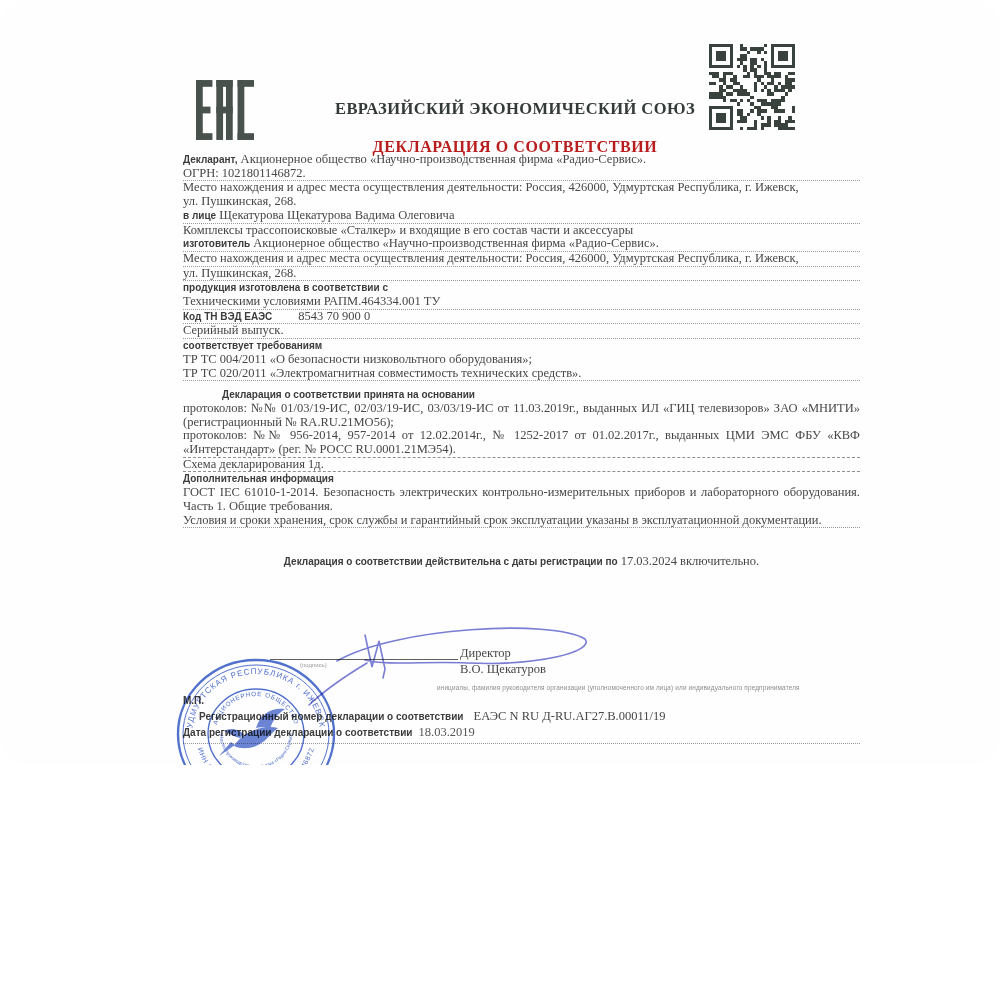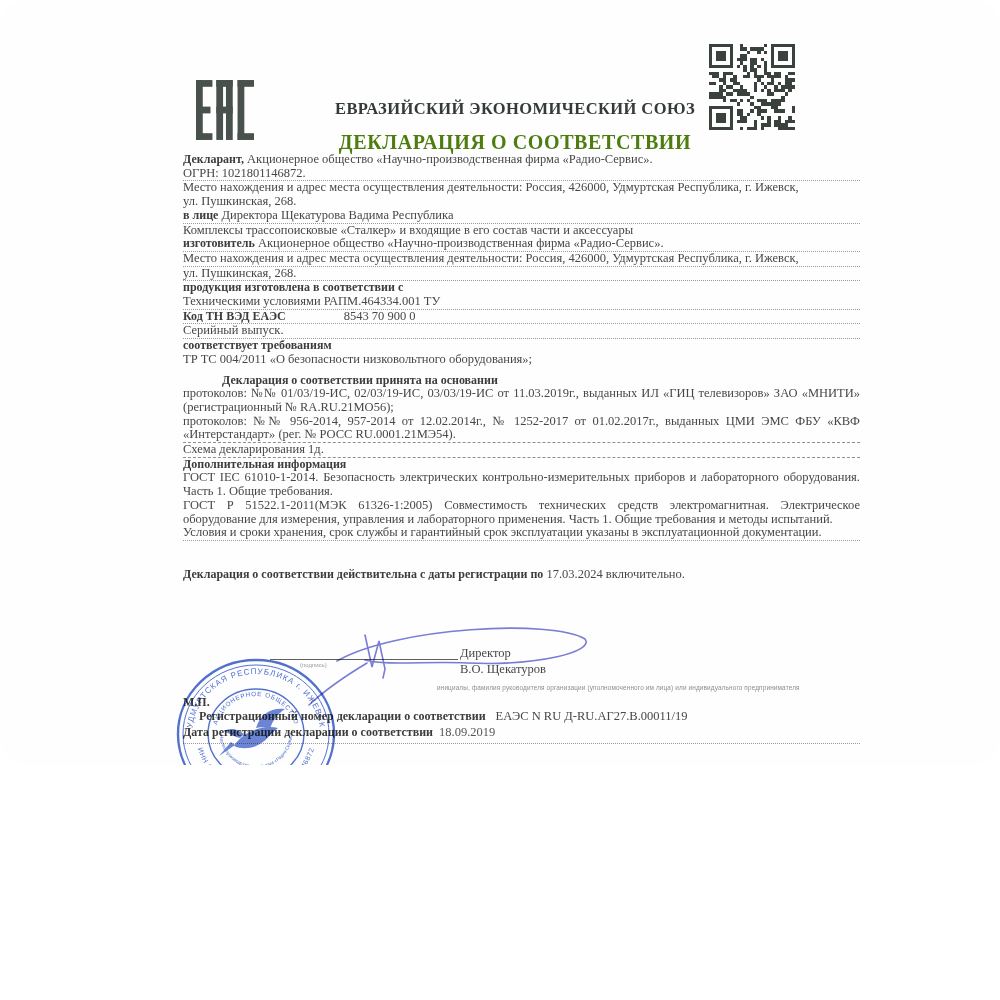--- a/index.html
+++ b/index.html
@@ -2,32 +2,32 @@
 <html><head>
 <meta charset="utf-8">
 <style>
   html,body{margin:0;padding:0;background:#ffffff;}
   .page{position:relative;width:1000px;height:765px;background:#fefefe;overflow:hidden;
         font-family:"Liberation Serif","DejaVu Serif",serif;color:#414141;border-radius:28px;}
   
   .eac{position:absolute;left:196px;top:79px;}
   .titleblock{position:absolute;left:290px;top:99px;width:450px;text-align:center;}
   .title1{font-family:"Liberation Serif",serif;font-weight:bold;font-size:16.5px;color:#343a38;letter-spacing:.4px;}
-  .title2{font-family:"Liberation Serif",serif;font-weight:bold;font-size:20px;color:#4d7c0f;letter-spacing:.6px;margin-top:12px;}
+  .title2{font-family:"Liberation Serif",serif;font-weight:bold;font-size:16px;color:#b91c1c;letter-spacing:.6px;margin-top:19px;}
   .qr{position:absolute;left:709px;top:44px;}
   
   .content{position:absolute;left:183px;top:153px;width:677px;font-size:12.5px;line-height:13.7px;color:#474747;}
   .ln{min-height:13.7px;}
-  .lbl{font-family:Liberation Serif, serif;font-weight:bold;font-size:12px;color:#3c3c3c;}
+  .lbl{font-family:Liberation Sans, sans-serif;font-weight:bold;font-size:10px;color:#3c3c3c;}
   .dot{border-bottom:1px dotted #9a9a9a;}
   .dash{border-bottom:1px dashed #8f8f8f;}
   .just{text-align:justify;}
   .gap{margin-top:7px;margin-left:39px;}
-  .tnved-val{display:inline-block;margin-left:58px;}
-  .valid{margin-top:27px;}
+  .tnved-val{display:inline-block;margin-left:26px;}
+  .valid{margin-top:27px;text-align:center;}
   
   .footer{position:absolute;left:183px;top:645px;width:677px;font-size:12.5px;color:#474747;}
   .sig-line{position:absolute;left:87px;top:14px;width:188px;border-top:1.2px solid #5f5f5f;}
   .sig-caption-small{position:absolute;left:117px;top:17px;font-family:"Liberation Sans",sans-serif;
         font-size:6px;color:#9a9a9a;}
   .director{position:absolute;left:277px;top:1px;}
   .director-name{position:absolute;left:277px;top:17px;}
   .name-caption{position:absolute;left:254px;top:39px;width:430px;font-family:"Liberation Sans",sans-serif;
         font-size:6.4px;color:#8e8e8e;letter-spacing:.15px;}
   .mp{position:absolute;left:0;top:50px;}
@@ -277,51 +277,51 @@
         <rect x="1" y="19" width="5" height="5" fill="#fff"></rect>
         <rect x="2" y="20" width="3" height="3" fill="#3a423e"></rect>
       </svg>
   </div>
 
   <div class="content">
     <div class="ln"><span class="lbl">Декларант,</span><span> Акционерное общество «Научно-производственная фирма «Радио-Сервис».</span></div>
     <div class="ln dot">ОГРН: 1021801146872.</div>
     <div class="ln">Место нахождения и адрес места осуществления деятельности: Россия, 426000, Удмуртская Республика, г. Ижевск,</div>
     <div class="ln">ул. Пушкинская, 268.</div>
-    <div class="ln dot"><span class="lbl">в лице</span><span> Директора Щекатурова Вадима Республика</span></div>
+    <div class="ln dot"><span class="lbl">в лице</span><span> Щекатурова Щекатурова Вадима Олеговича</span></div>
     <div class="ln">Комплексы трассопоисковые «Сталкер» и входящие в его состав части и аксессуары</div>
     <div class="ln dot"><span class="lbl">изготовитель</span><span> Акционерное общество «Научно-производственная фирма «Радио-Сервис».</span></div>
     <div class="ln dot">Место нахождения и адрес места осуществления деятельности: Россия, 426000, Удмуртская Республика, г. Ижевск,</div>
     <div class="ln dot">ул. Пушкинская, 268.</div>
     <div class="ln lbl">продукция изготовлена в соответствии с</div>
     <div class="ln dot">Техническими условиями РАПМ.464334.001 ТУ</div>
     <div class="ln dot"><span class="lbl">Код ТН ВЭД ЕАЭС</span><span class="tnved-val">8543 70 900 0</span></div>
     <div class="ln dot">Серийный выпуск.</div>
     <div class="ln lbl">соответствует требованиям</div>
     <div class="ln">ТР ТС 004/2011 «О безопасности низковольтного оборудования»;</div>
+    <div class="ln dot">ТР ТС 020/2011 «Электромагнитная совместимость технических средств».</div>
     <div class="ln lbl gap">Декларация о соответствии принята на основании</div>
     <div class="ln just">протоколов: №№ 01/03/19-ИС, 02/03/19-ИС, 03/03/19-ИС от 11.03.2019г., выданных ИЛ «ГИЦ телевизоров» ЗАО «МНИТИ» (регистрационный № RA.RU.21МО56);</div>
     <div class="ln dash just">протоколов: №№ 956-2014, 957-2014 от 12.02.2014г., № 1252-2017 от 01.02.2017г., выданных ЦМИ ЭМС ФБУ «КВФ «Интерстандарт» (рег. № РОСС RU.0001.21МЭ54).</div>
     <div class="ln dash">Схема декларирования 1д.</div>
     <div class="ln lbl">Дополнительная информация</div>
     <div class="ln just">ГОСТ IEC 61010-1-2014. Безопасность электрических контрольно-измерительных приборов и лабораторного оборудования. Часть 1. Общие требования.</div>
-    <div class="ln just">ГОСТ Р 51522.1-2011(МЭК 61326-1:2005) Совместимость технических средств электромагнитная. Электрическое оборудование для измерения, управления и лабораторного применения. Часть 1. Общие требования и методы испытаний.</div>
     <div class="ln dot">Условия и сроки хранения, срок службы и гарантийный срок эксплуатации указаны в эксплуатационной документации.</div>
     <div class="ln valid"><span class="lbl">Декларация о соответствии действительна с даты регистрации по</span><span> 17.03.2024 включительно.</span></div>
   </div>
 
   <div class="footer">
     <div class="sig-line"></div>
     <div class="sig-caption-small">(подпись)</div>
     <div class="director">Директор</div>
     <div class="director-name">В.О. Щекатуров</div>
     <div class="name-caption">инициалы, фамилия руководителя организации (уполномоченного им лица) или индивидуального предпринимателя</div>
     <div class="mp lbl">М.П.</div>
     <div class="regrow"><span class="lbl">Регистрационный номер декларации о соответствии</span><span class="regval">ЕАЭС N RU Д-RU.АГ27.В.00011/19</span></div>
-    <div class="daterow"><span class="lbl">Дата регистрации декларации о соответствии</span><span class="dateval">18.09.2019</span></div>
+    <div class="daterow"><span class="lbl">Дата регистрации декларации о соответствии</span><span class="dateval">18.03.2019</span></div>
   </div>
 
   <div class="stamp">
     <svg width="168" height="168" viewBox="0 0 168 168">
       <defs>
         <path id="arcTopOut" d="M 20,82 A 64,60 0 1 1 148,82" fill="none"></path>
         <path id="arcBotOut" d="M 24,82 A 60,58 0 0 0 144,82" fill="none"></path>
         <path id="arcTopIn" d="M 44,82 A 40,38 0 1 1 124,82" fill="none"></path>
         <path id="arcBotIn" d="M 48,82 A 36,34 0 0 0 120,82" fill="none"></path>
       </defs>

